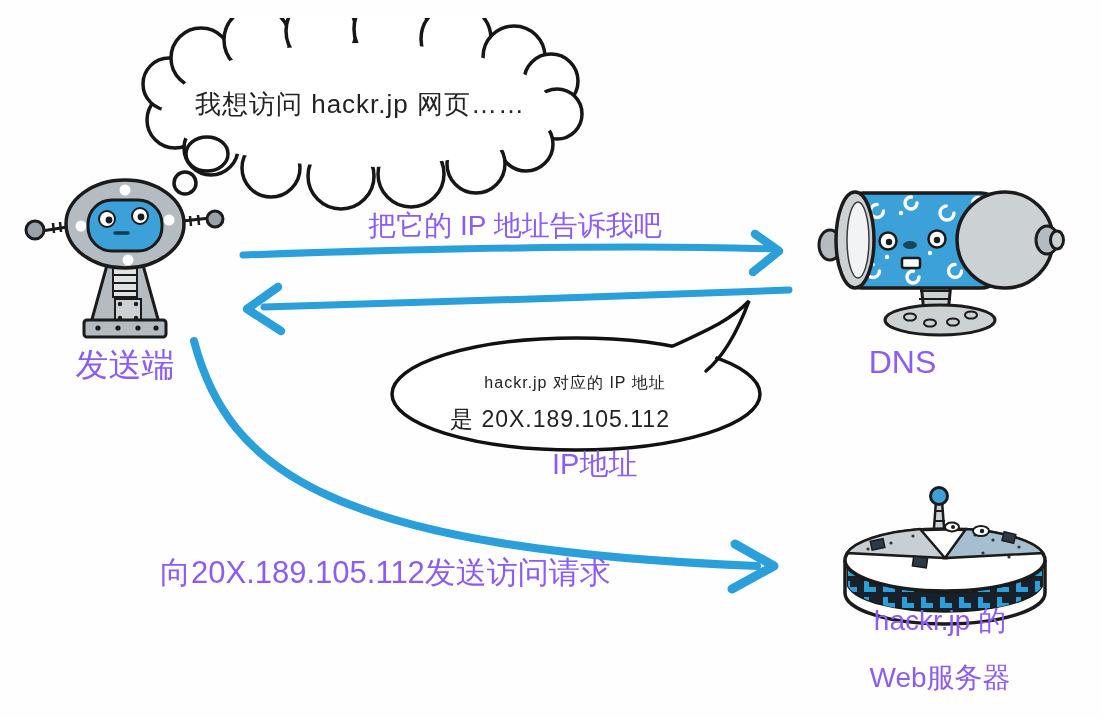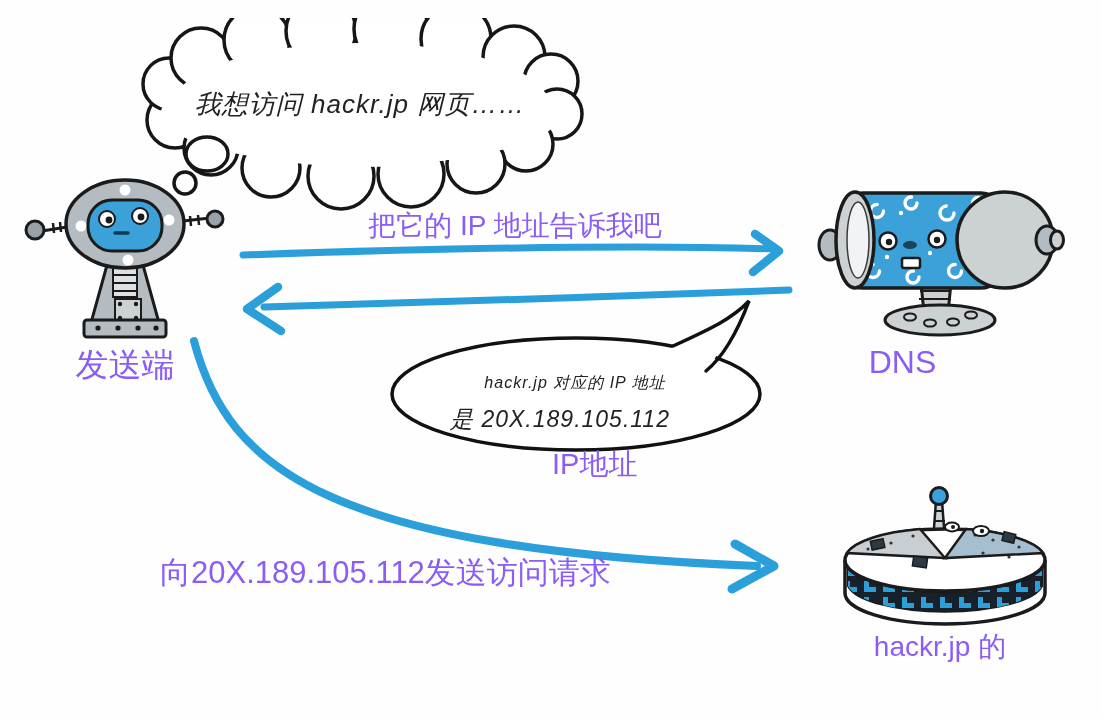--- a/index.html
+++ b/index.html
@@ -3,21 +3,21 @@
 <meta charset="utf-8">
 <style>
   html,body{margin:0;padding:0;background:#ffffff;}
   .stage{
     position:relative;width:1102px;height:718px;background:#fefefe;
     overflow:hidden;font-family:"Liberation Sans","DejaVu Sans",sans-serif;
   }
   .abs{position:absolute;}
   .txt{position:absolute;color:#8b5cf6;line-height:1.15;white-space:nowrap;}
   .center{text-align:center;}
-  .hand{font-style:italic;color:#222;letter-spacing:1px;}
+  .hand{color:#222;letter-spacing:1px;}
   svg{display:block;}
 </style>
 </head>
 <body>
 
 <div class="stage">
 
   <svg class="abs" style="left:105px;top:18px" width="505" height="205" viewBox="0 0 505 205">
     <g stroke="#161616" stroke-width="3.5" fill="#ffffff">
       <circle cx="70" cy="102" r="28"></circle>
@@ -210,15 +210,16 @@
       <rect x="48" y="57" width="13" height="9" transform="rotate(-12 54 61)"></rect>
       <rect x="90" y="74" width="14" height="10" transform="rotate(8 97 79)"></rect>
       <rect x="180" y="50" width="12" height="9" transform="rotate(14 186 54)"></rect>
     </g>
 
     <ellipse cx="129" cy="44" rx="7" ry="4.5" fill="#ffffff" stroke="#1b1b1b" stroke-width="2"></ellipse>
     <ellipse cx="158" cy="48" rx="8" ry="5" fill="#ffffff" stroke="#1b1b1b" stroke-width="2"></ellipse>
     <circle cx="130" cy="44" r="2" fill="#1b1b1b"></circle>
     <circle cx="159" cy="48" r="2.2" fill="#1b1b1b"></circle>
   </svg>
-  <div class="txt center" style="left:860px;top:631px;width:160px;font-size:28px">hackr.jp 的</div>
+  <div class="txt center" style="left:860px;top:605px;width:160px;font-size:28px">hackr.jp 的</div>
+  <div class="txt center" style="left:850px;top:662px;width:180px;font-size:28px">Web服务器</div>
 
 </div>
 
 </body></html>

